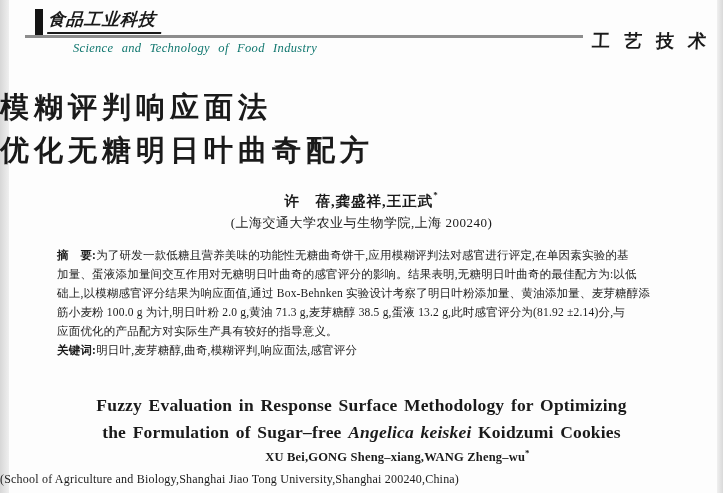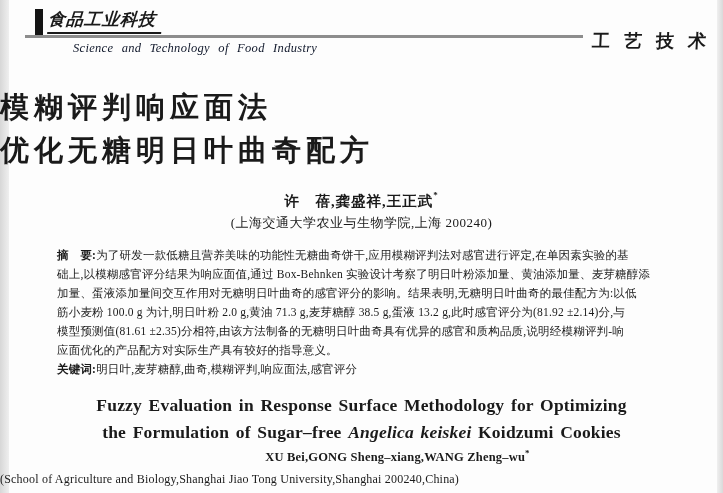--- a/index.html
+++ b/index.html
@@ -31,21 +31,21 @@
     border-bottom:2px solid #1a1a1a;
     padding:0 6px 1px 0;
     transform:skewX(-4deg);
   }
   .header-rule{
     position:absolute;left:25px;top:35px;width:558px;height:3px;
     background:#8d8d8d;
   }
   .journal-en{
     position:absolute;left:73px;top:41px;
-    font-style:italic;font-size:12.5px;color:#0f172a;
+    font-style:italic;font-size:12.5px;color:#0f766e;
     word-spacing:5px;letter-spacing:.3px;
   }
   .section-label{
     position:absolute;left:592px;top:29px;
     font-family:"DejaVu Sans",sans-serif;
     font-size:18px;font-weight:bold;letter-spacing:14px;
     white-space:nowrap;transform:skewX(-3deg);
   }
   
   .cn-title{
@@ -108,24 +108,23 @@
   <div class="journal-en">Science and Technology of Food Industry</div>
   <div class="section-label">工艺技术</div>
 
   <div class="cn-title l1">模糊评判响应面法</div>
   <div class="cn-title l2">优化无糖明日叶曲奇配方</div>
   <div class="cn-authors"><span>许　蓓,龚盛祥,王正武</span><sup>*</sup></div>
   <div class="cn-affil">(上海交通大学农业与生物学院,上海 200240)</div>
 
   <div class="abstract">
     <div class="line"><span class="lbl">摘　要:</span><span>为了研发一款低糖且营养美味的功能性无糖曲奇饼干,应用模糊评判法对感官进行评定,在单因素实验的基</span></div>
+    <div class="line">加量、蛋液添加量间交互作用对无糖明日叶曲奇的感官评分的影响。结果表明,无糖明日叶曲奇的最佳配方为:以低</div>
     <div class="line">础上,以模糊感官评分结果为响应面值,通过 Box-Behnken 实验设计考察了明日叶粉添加量、黄油添加量、麦芽糖醇添</div>
-    <div class="line">加量、蛋液添加量间交互作用对无糖明日叶曲奇的感官评分的影响。结果表明,无糖明日叶曲奇的最佳配方为:以低</div>
     <div class="line">筋小麦粉 100.0 g 为计,明日叶粉 2.0 g,黄油 71.3 g,麦芽糖醇 38.5 g,蛋液 13.2 g,此时感官评分为(81.92 ±2.14)分,与</div>
-    <div class="line">模型预测值(81.61 ±2.35)分相符,由该方法制备的无糖明日叶曲奇具有优异的感官和质构品质,说明经模糊评判-响</div>
     <div class="line">应面优化的产品配方对实际生产具有较好的指导意义。</div>
     <div class="line"><span class="lbl">关键词:</span><span>明日叶,麦芽糖醇,曲奇,模糊评判,响应面法,感官评分</span></div>
   </div>
 
   <div class="en-title l1">Fuzzy Evaluation in Response Surface Methodology for Optimizing</div>
   <div class="en-title l2"><span>the Formulation of Sugar–free </span><span class="species">Angelica keiskei</span><span> Koidzumi Cookies</span></div>
   <div class="en-authors"><span>XU Bei,GONG Sheng–xiang,WANG Zheng–wu</span><sup>*</sup></div>
   <div class="en-affil">(School of Agriculture and Biology,Shanghai Jiao Tong University,Shanghai 200240,China)</div>
 
 </div>

